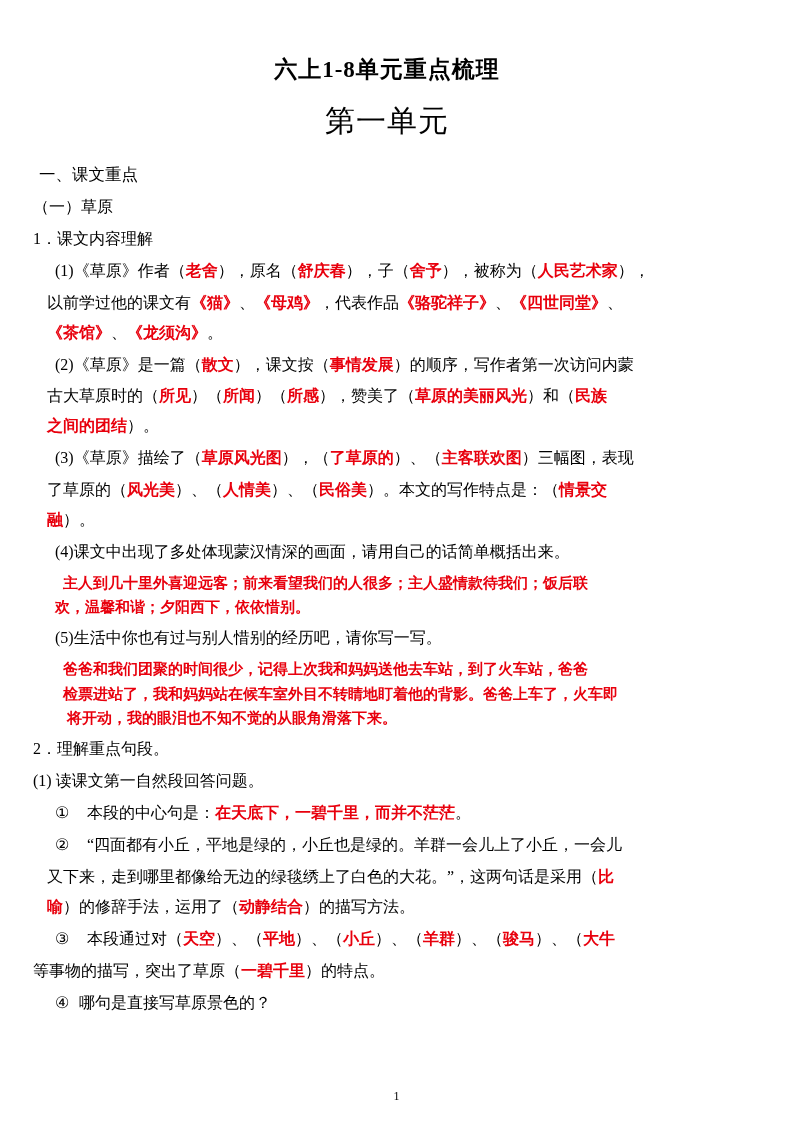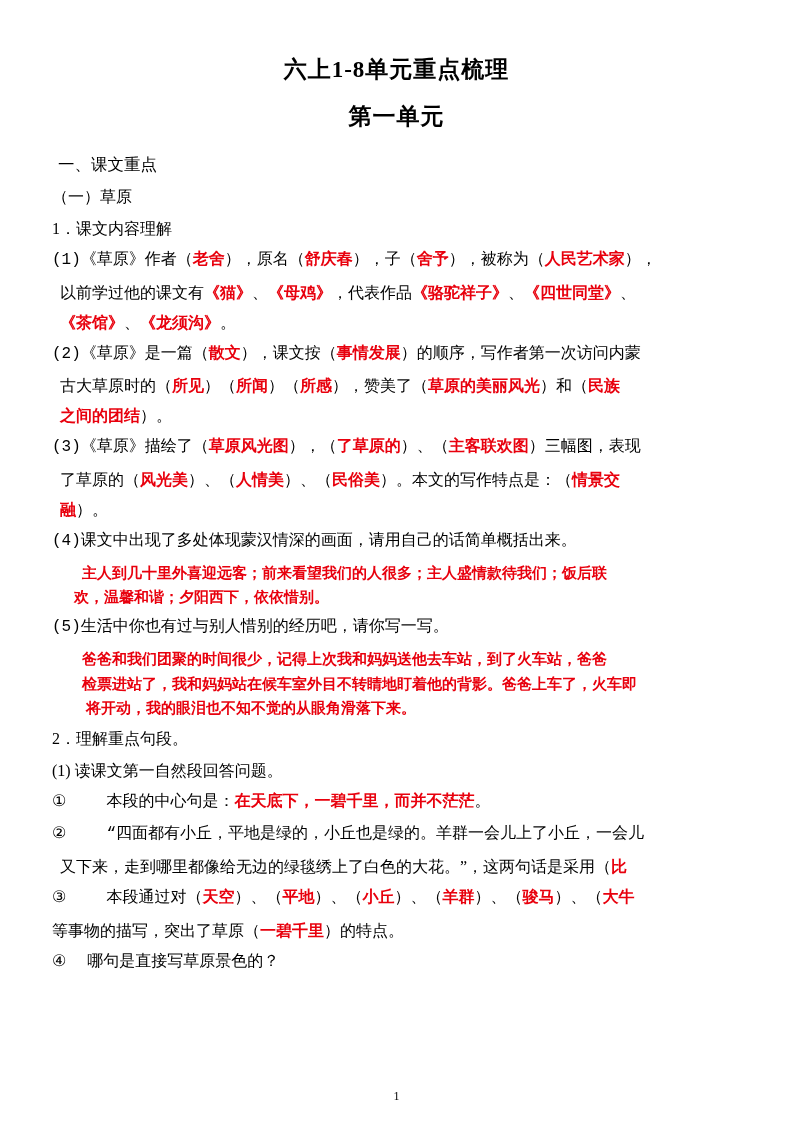--- a/index.html
+++ b/index.html
@@ -12,52 +12,52 @@
     height: 1122px;
     font-family: "Liberation Serif", "DejaVu Serif", serif;
     color: #000000;
     position: relative;
     overflow: hidden;
   }
   .page {
     width: 793px;
     height: 1122px;
     box-sizing: border-box;
-    padding: 40px 52px 24px 52px;
+    padding: 40px 52px 24px 33px;
     position: relative;
   }
   .title-main {
     text-align: center;
     font-size: 23px;
     font-weight: bold;
     letter-spacing: 1px;
     margin: 14px 0 2px 0;
   }
   .title-sub {
     text-align: center;
-    font-size: 23px;
-    font-weight: bold;
+    font-size: 30px;
+    font-weight: normal;
     letter-spacing: 1px;
     margin: 16px 0 10px 0;
   }
   .h-sec {
     font-size: 16.5px;
     margin: 22px 0 8px 6px;
   }
   .p {
     font-size: 16px;
     line-height: 1.62;
     margin: 6px 0;
     text-align: justify;
   }
   .lvl1 { margin-left: 0px; }
   .lvl2b { margin-left: 22px; text-indent: 0; }
   .hang {
+    margin-left: 22px;
     text-indent: 0;
-    font-family: Liberation Mono, monospace;
   }
   .hang2 {
     margin-left: 44px;
     text-indent: 0;
   }
   .ans {
     color: #e8000d;
     font-weight: bold;
     margin-left: 30px;
     font-size: 15px;
@@ -74,21 +74,21 @@
   }
   .pagenum {
     position: absolute;
     bottom: 18px;
     left: 0;
     width: 793px;
     text-align: center;
     font-size: 12px;
     color: #000;
   }
-  .tight { margin: 4px 8px; }
+  .tight { margin: 4px 14px; }
 </style>
 </head>
 <body>
 
 <div class="page">
 
   <div class="title-main">六上1-8单元重点梳理</div>
   <div class="title-sub">第一单元</div>
 
   <div class="h-sec">一、课文重点</div>
@@ -146,20 +146,23 @@
   <div class="p hang">
     <span class="num-circle">①</span>&nbsp;&nbsp;&nbsp;&nbsp;<span>本段的中心句是：</span><span class="rb">在天底下，一碧千里，而并不茫茫</span><span>。</span>
   </div>
 
   <div class="p hang">
     <span class="num-circle">②</span>&nbsp;&nbsp;&nbsp;&nbsp;<span>“四面都有小丘，平地是绿的，小丘也是绿的。羊群一会儿上了小丘，一会儿</span>
   </div>
   <div class="p lvl2b tight">
     <span>又下来，走到哪里都像给无边的绿毯绣上了白色的大花。”，这两句话是采用（</span><span class="rb">比</span>
   </div>
+  <div class="p lvl2b tight">
+    <span class="rb">喻</span><span>）的修辞手法，运用了（</span><span class="rb">动静结合</span><span>）的描写方法。</span>
+  </div>
 
   <div class="p hang">
     <span class="num-circle">③</span>&nbsp;&nbsp;&nbsp;&nbsp;<span>本段通过对（</span><span class="rb">天空</span><span>）、（</span><span class="rb">平地</span><span>）、（</span><span class="rb">小丘</span><span>）、（</span><span class="rb">羊群</span><span>）、（</span><span class="rb">骏马</span><span>）、（</span><span class="rb">大牛</span>
   </div>
   <div class="p lvl2b tight" style="margin-left:0">
     <span>等事物的描写，突出了草原（</span><span class="rb">一碧千里</span><span>）的特点。</span>
   </div>
 
   <div class="p hang">
     <span class="num-circle">④</span>&nbsp;&nbsp;<span>哪句是直接写草原景色的？</span>

